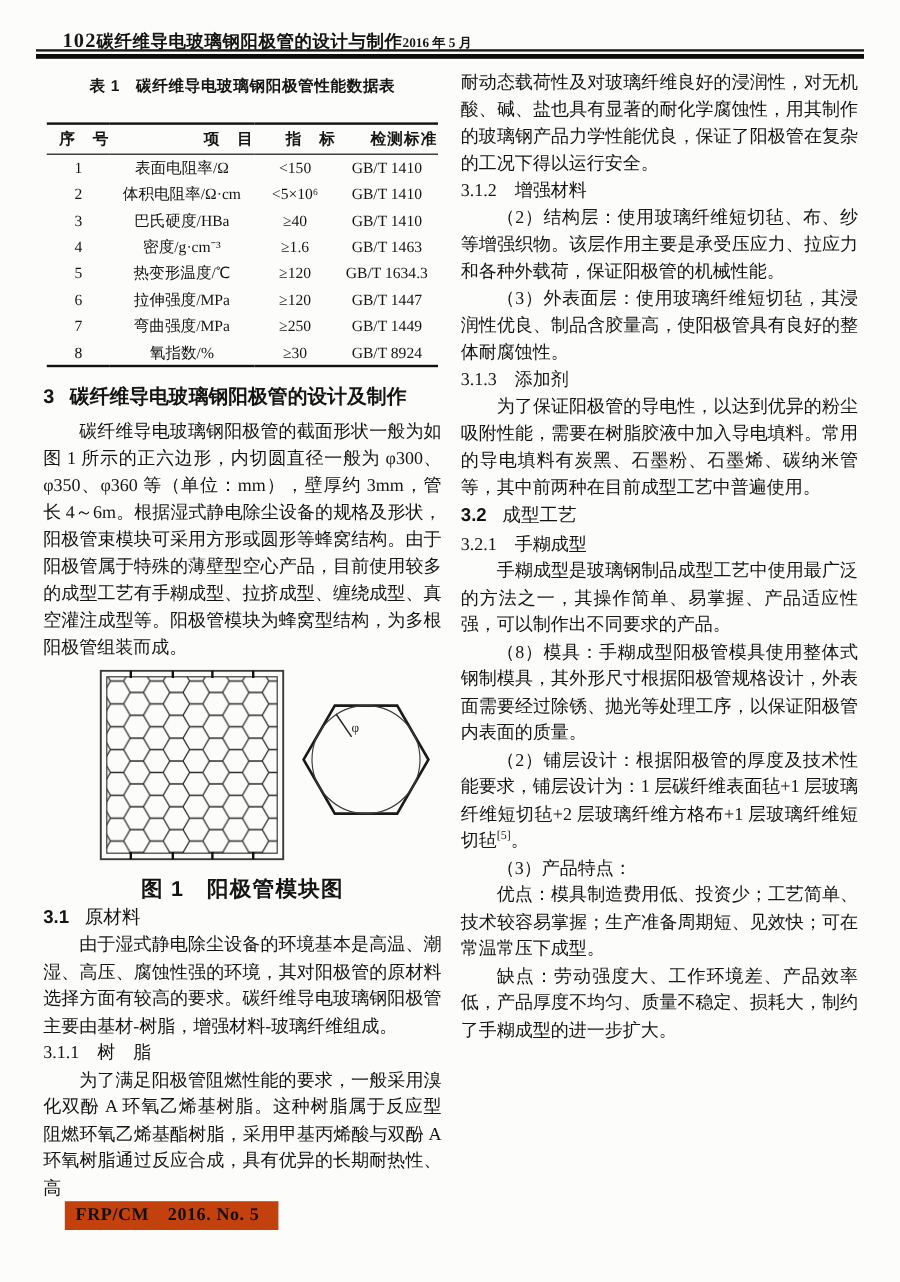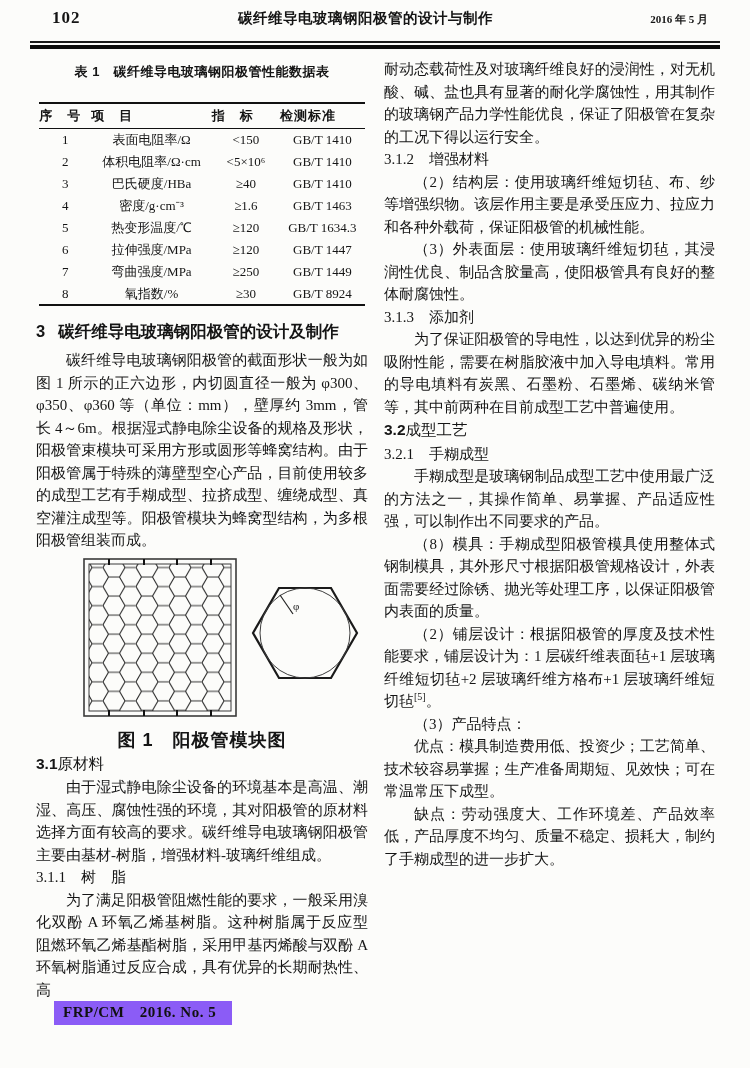--- a/index.html
+++ b/index.html
@@ -3,22 +3,22 @@
 <meta charset="utf-8">
 <style>
   * { margin:0; padding:0; box-sizing:border-box; }
   html,body { background:#ffffff; }
   body {
     position:relative; width:750px; height:1068px; overflow:hidden;
     background:#fcfcfa; color:#151515;
     font-family:"Liberation Serif", serif;
   }
   .header {
-    position:absolute; top:8px; left:52px; width:656px;
-    display:flex; justify-content:space-between; align-items:baseline;
+    position:absolute; top:24px; left:52px; width:656px;
+    display:flex; align-items:baseline;
   }
   .page-num { font-size:17px; font-weight:bold; letter-spacing:1px; }
   .running-title { font-size:14.5px; font-weight:bold; letter-spacing:0.5px; }
   .issue-date { font-size:11px; font-weight:bold; }
   .header-rule {
     position:absolute; top:41px; left:30px; width:690px; height:8px;
     border-top:2px solid #1b1b1b; border-bottom:4px solid #0c0c0c;
   }
   .col {
     position:absolute; top:58px; width:332px;
@@ -30,41 +30,41 @@
   .tbl-caption {
     font-family:"Liberation Sans", sans-serif; font-weight:bold;
     font-size:13px; text-align:center; letter-spacing:0.5px;
     margin:3px 0 18px;
   }
   table {
     width:98%; margin:0 auto; border-collapse:collapse;
     border-top:2.2px solid #111; border-bottom:2.2px solid #111;
     font-size:13px; line-height:15px;
   }
-  thead th { border-bottom:1.3px solid #111; font-weight:bold; height:26px; text-align:left; letter-spacing:1px; }
+  thead th { border-bottom:1.3px solid #111; font-weight:bold; height:26px; text-align:right; letter-spacing:1px; }
   td { height:22px; text-align:center; }
   .sec1 {
     font-family:"Liberation Sans", sans-serif;
     font-size:16.5px; font-weight:bold; margin:14px 0 7px;
   }
   .sec1 .hnum { margin-right:13px; }
   .sec2 { font-size:15.5px; margin:1px 0; }
-  .sec2 .hnum { font-family:"Liberation Sans", sans-serif; font-weight:bold; }
+  .sec2 .hnum { font-family:"Liberation Sans", sans-serif; font-weight:bold; margin-right:13px; }
   .sec2 .htitle { font-weight:normal; }
   .sec3 { font-size:15px; font-weight:normal; margin:0; }
   figure { margin:6px 0 0; text-align:center; }
   figcaption {
     font-family:"Liberation Sans", sans-serif; font-weight:bold;
     font-size:18px; margin-top:5px; letter-spacing:1px;
   }
   sup { font-size:10px; line-height:0; }
   .lead { font-weight:normal; }
   .footer-box {
     position:absolute; left:54px; top:1001px;
-    background:#8b5cf6; color:#111;
+    background:#c2410c; color:#111;
     font-weight:bold; font-size:15px; letter-spacing:0.5px;
     padding:2px 16px 3px 9px;
   }
 </style>
 </head>
 <body>
 
 <div class="header">
   <span class="page-num">102</span>
   <span class="running-title">碳纤维导电玻璃钢阳极管的设计与制作</span>

